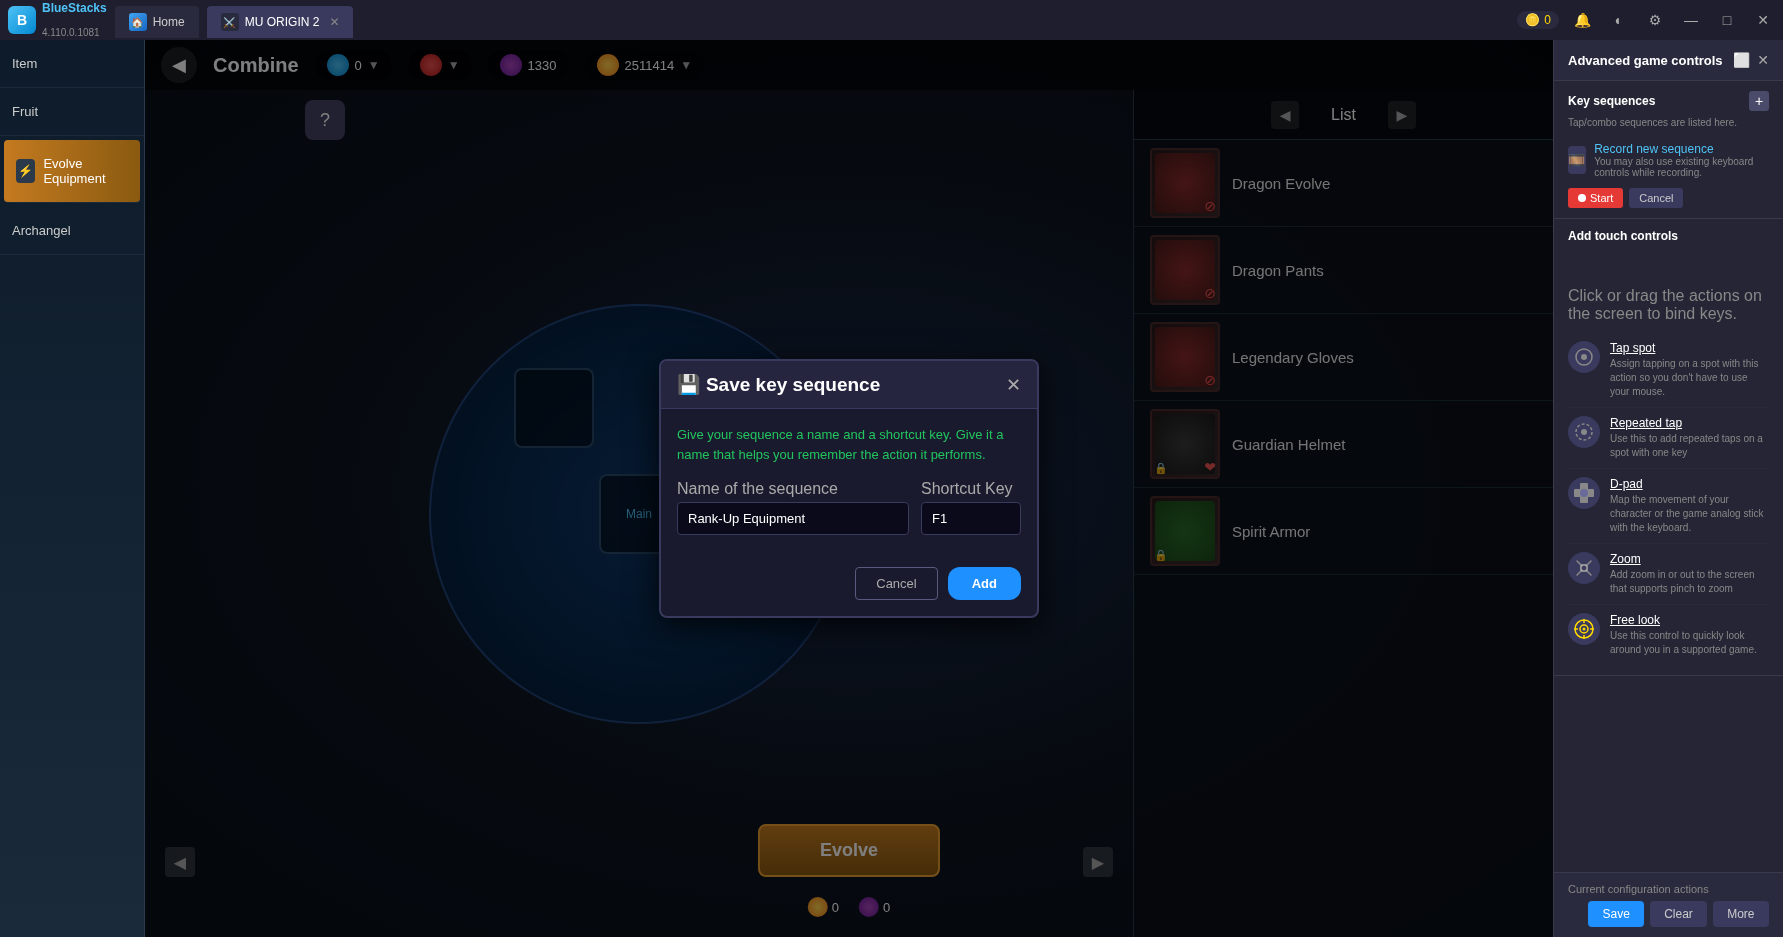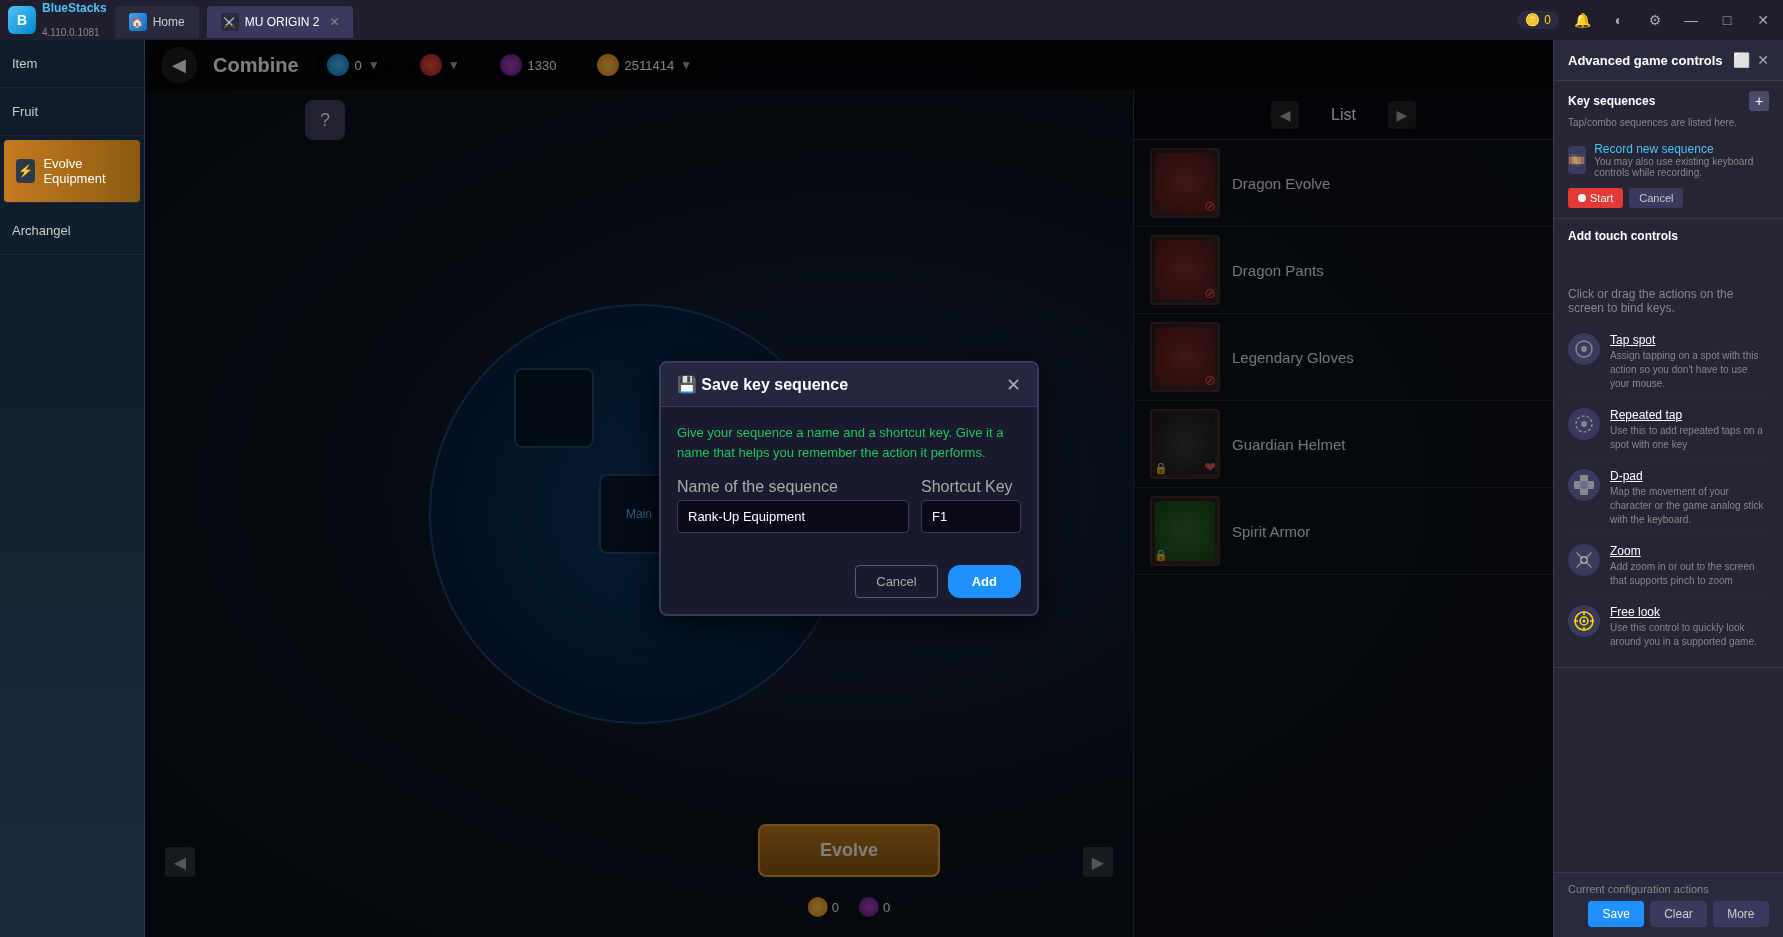--- a/index.html
+++ b/index.html
@@ -253,21 +253,21 @@
       box-shadow: 0 8px 32px rgba(0,0,0,0.8);
     }
     .modal-header {
       display: flex; align-items: center; justify-content: space-between;
       padding: 12px 16px;
       border-bottom: 1px solid #3a3a5e;
       background: #252540;
       border-radius: 6px 6px 0 0;
     }
     .modal-title {
-      font-size: 16px; color: white; font-weight: 600; display: flex; align-items: center; gap: 6px;
+      font-size: 19px; color: white; font-weight: 600; display: flex; align-items: center; gap: 6px;
     }
     .modal-close {
       color: #aaa; cursor: pointer; font-size: 18px; line-height: 1;
     }
     .modal-body { padding: 16px; }
     .modal-desc {
       font-size: 13px; color: #22c55e; line-height: 1.5; margin-bottom: 16px;
     }
     .modal-fields {
       display: flex; gap: 12px; margin-bottom: 16px;
@@ -352,21 +352,21 @@
       border-radius: 3px; padding: 4px 10px; font-size: 11px; cursor: pointer;
     }
     .record-buttons { display: flex; gap: 6px; margin-top: 4px; }
 
     
     .touch-section {
       padding: 10px 14px;
       border-bottom: 1px solid #3a3a4a;
     }
     .touch-section-title { font-size: 12px; color: white; font-weight: 600; margin-bottom: 4px; }
-    .touch-section-desc { font-size: 12px; color: #888; margin-bottom: 10px; margin-top: 44px; }
+    .touch-section-desc { font-size: 16px; color: #888; margin-bottom: 10px; margin-top: 44px; }
 
     .control-item {
       display: flex; align-items: flex-start; gap: 10px;
       padding: 8px 0;
       border-bottom: 1px solid #2a2a3a;
     }
     .control-item:last-child { border-bottom: none; }
     .control-icon {
       width: 32px; height: 32px; flex-shrink: 0;
       background: #3a3a5e; border-radius: 50%;

